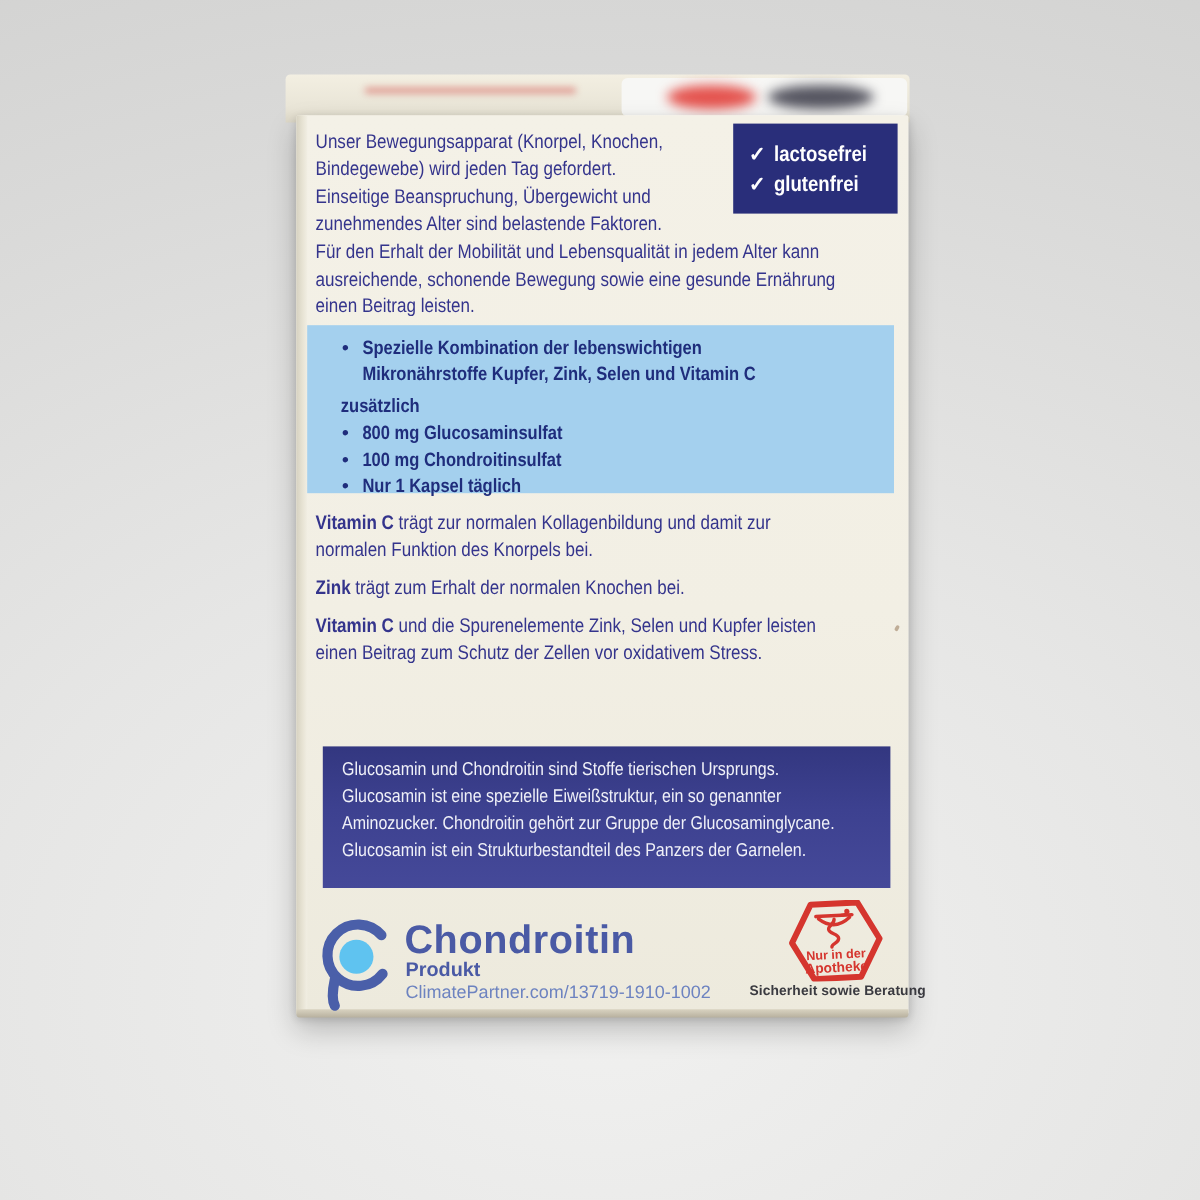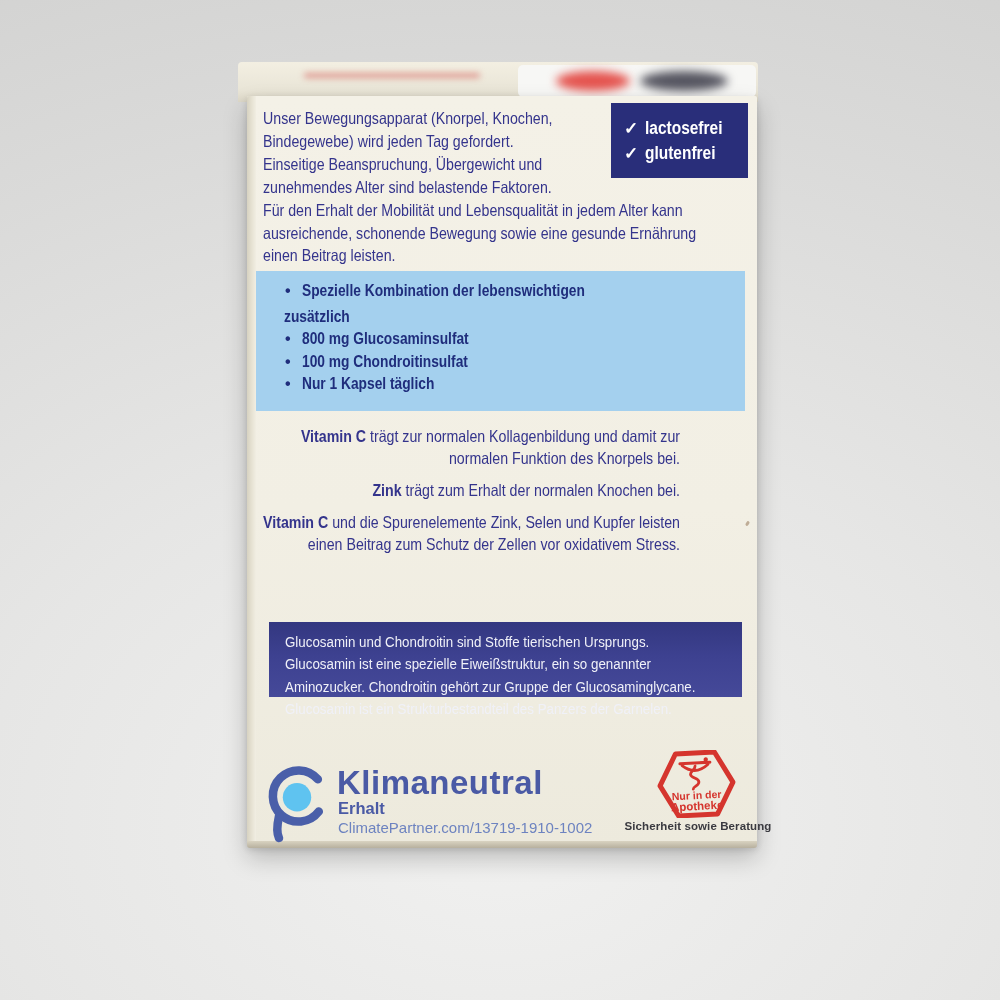--- a/index.html
+++ b/index.html
@@ -35,24 +35,24 @@
   .intro{position:absolute;left:263px;top:107px;color:#34348c;font-size:16.5px;line-height:22.9px;}
   
   .panel{position:absolute;left:256px;top:271px;width:489px;height:140px;background:#a4d0ee;
     color:#1f2d7c;font-weight:700;font-size:16px;box-sizing:border-box;padding-top:9px;}
   .prow{display:flex;line-height:22.2px;}
   .pdot{width:17px;margin-left:29px;flex:none;}
   .pdot.hidden{visibility:hidden;}
   .prow.outdent{margin-left:29px;}
   
   .claims{position:absolute;left:263px;top:425px;color:#34348c;font-size:16.5px;line-height:22.3px;}
-  .claims p{margin:0 0 9.5px 0;text-align:right;}
+  .claims p{margin:0 0 9.5px 0;}
   .claims b{font-weight:700;}
   
-  .infobox{position:absolute;left:269px;top:622px;width:473px;height:75px;
+  .infobox{position:absolute;left:269px;top:622px;width:473px;height:118px;
     background:linear-gradient(180deg,#333780 0%,#3d4190 45%,#454999 100%);
     color:#f0f1f8;font-size:15.5px;line-height:22.4px;box-sizing:border-box;padding:9px 0 0 16px;}
   
   .climate-icon{position:absolute;left:261px;top:762px;}
   .climate-title{position:absolute;left:337px;top:764px;color:#4a5aa5;font-size:33px;font-weight:700;letter-spacing:.5px;}
   .climate-sub{position:absolute;left:338px;top:799px;color:#4a5aa5;font-size:16.5px;font-weight:700;}
   .climate-url{position:absolute;left:338px;top:819px;color:#6d83c0;font-size:15px;}
   
   .pharm-icon{position:absolute;left:655px;top:750px;}
   .pharm-tagline{position:absolute;left:623px;top:820px;width:150px;text-align:center;
@@ -95,20 +95,24 @@
     <div class="cx">Für den Erhalt der Mobilität und Lebensqualität in jedem Alter kann</div>
     <div class="cx">ausreichende, schonende Bewegung sowie eine gesunde Ernährung</div>
     <div class="cx">einen Beitrag leisten.</div>
   </div>
 
   <div class="panel">
     <div class="prow">
       <span class="pdot">•</span>
       <span class="cx">Spezielle Kombination der lebenswichtigen</span>
     </div>
+    <div class="prow">
+      <span class="pdot hidden"></span>
+      <span class="cx">Mikronährstoffe Kupfer, Zink, Selen und Vitamin C</span>
+    </div>
     <div class="prow outdent" style="margin-top:4px;margin-left:28px;">
       <span class="cx">zusätzlich</span>
     </div>
     <div class="prow">
       <span class="pdot">•</span>
       <span class="cx">800 mg Glucosaminsulfat</span>
     </div>
     <div class="prow">
       <span class="pdot">•</span>
       <span class="cx">100 mg Chondroitinsulfat</span>
@@ -138,22 +142,22 @@
     <div class="cx">Glucosamin ist eine spezielle Eiweißstruktur, ein so genannter</div>
     <div class="cx">Aminozucker. Chondroitin gehört zur Gruppe der Glucosaminglycane.</div>
     <div class="cx">Glucosamin ist ein Strukturbestandteil des Panzers der Garnelen.</div>
   </div>
 
   <svg class="climate-icon" width="72" height="82" viewBox="0 0 76 86">
     <path d="M 60,18 A 27,27 0 1 0 61,52" fill="none" stroke="#4a5fa9" stroke-width="9" stroke-linecap="round"></path>
     <path d="M 19,57 C 17,66 16,74 19,80" fill="none" stroke="#4a5fa9" stroke-width="9" stroke-linecap="round"></path>
     <circle cx="38" cy="37" r="15" fill="#5fc3f0"></circle>
   </svg>
-  <div class="climate-title">Klimaneutral</div>
-  <div class="climate-sub">Erhalt</div>
+  <div class="climate-title">Chondroitin</div>
+  <div class="climate-sub">Produkt</div>
   <div class="climate-url">ClimatePartner.com/13719-1910-1002</div>
 
   <svg class="pharm-icon" width="82" height="68" viewBox="0 0 82 68">
     <g transform="rotate(-3 41 34)">
       <polygon points="22,3 61,3 78,34 61,65 22,65 5,34" fill="none" stroke="#d5352e" stroke-width="5" stroke-linejoin="round"></polygon>
       <g stroke="#d5352e" fill="none" stroke-linecap="round">
         <path d="M26,13 L56,13" stroke-width="3"></path>
         <path d="M28,15 Q41,26 54,15" stroke-width="2.8"></path>
         <path d="M41,16 C41,20 36,21 36,24 C36,28 44,28 44,32 C44,36 38,36 38,39" stroke-width="2.8"></path>
         <circle cx="52" cy="10" r="2.2" fill="#d5352e" stroke="none"></circle>

